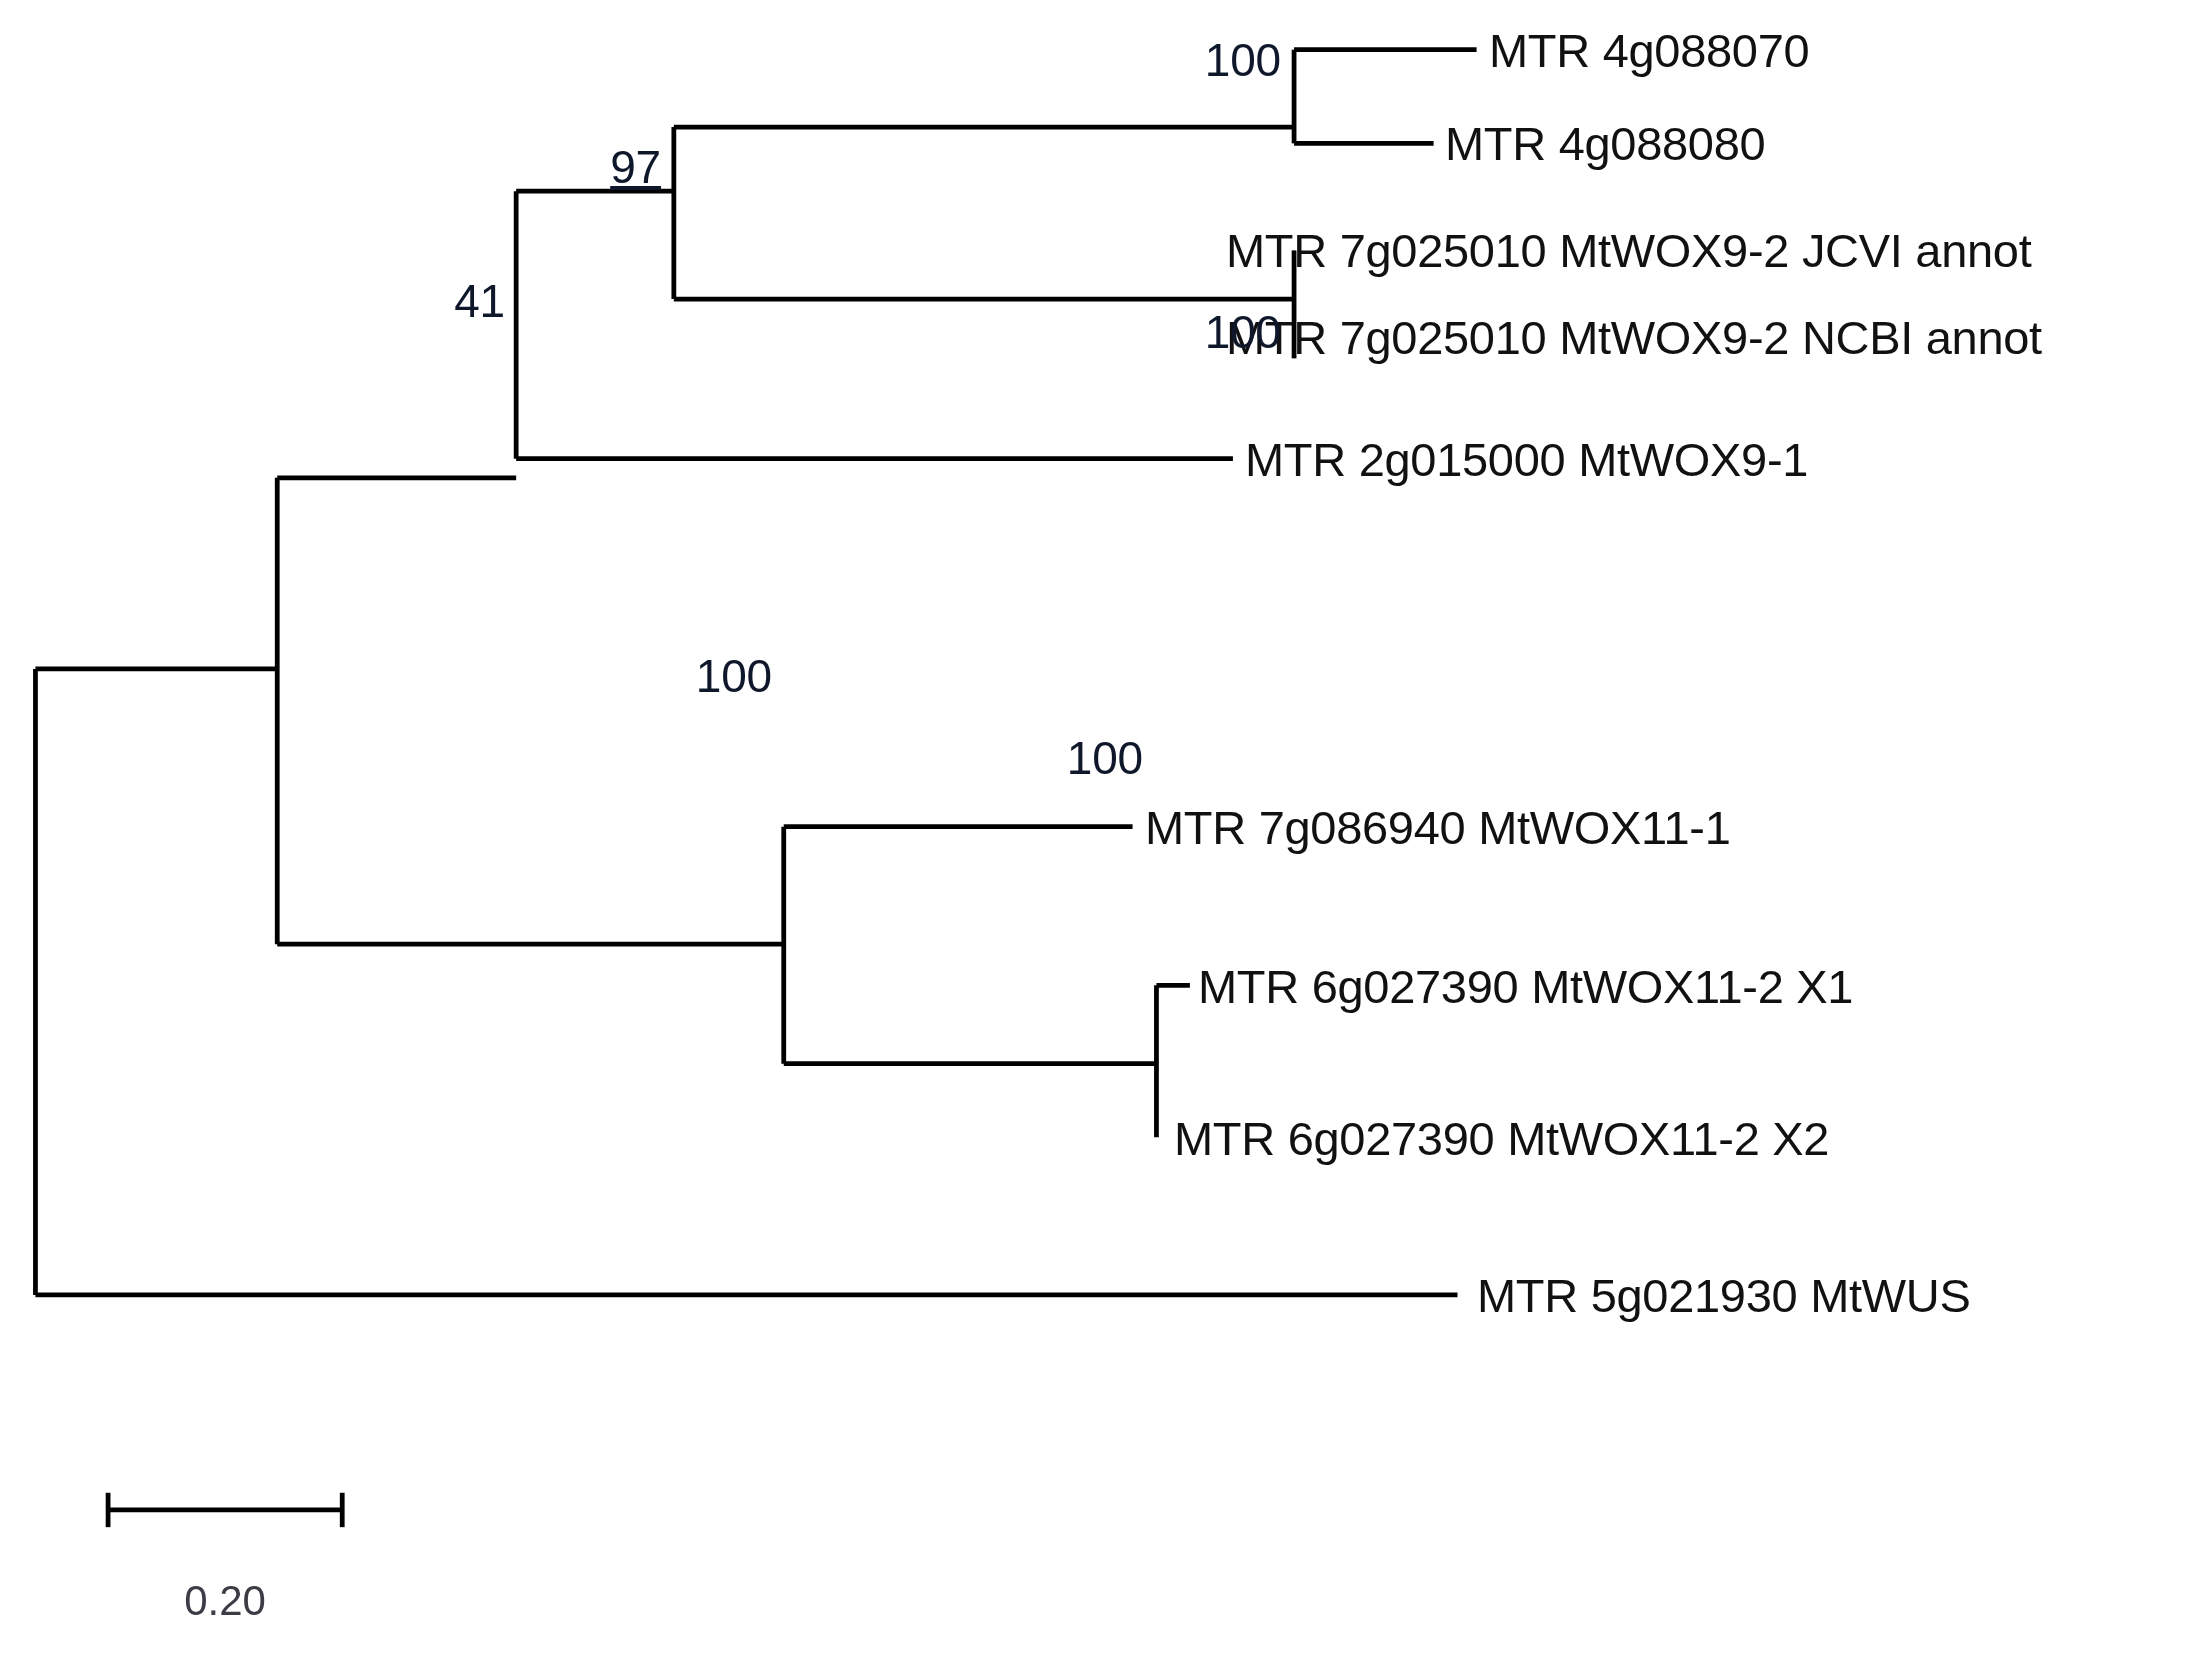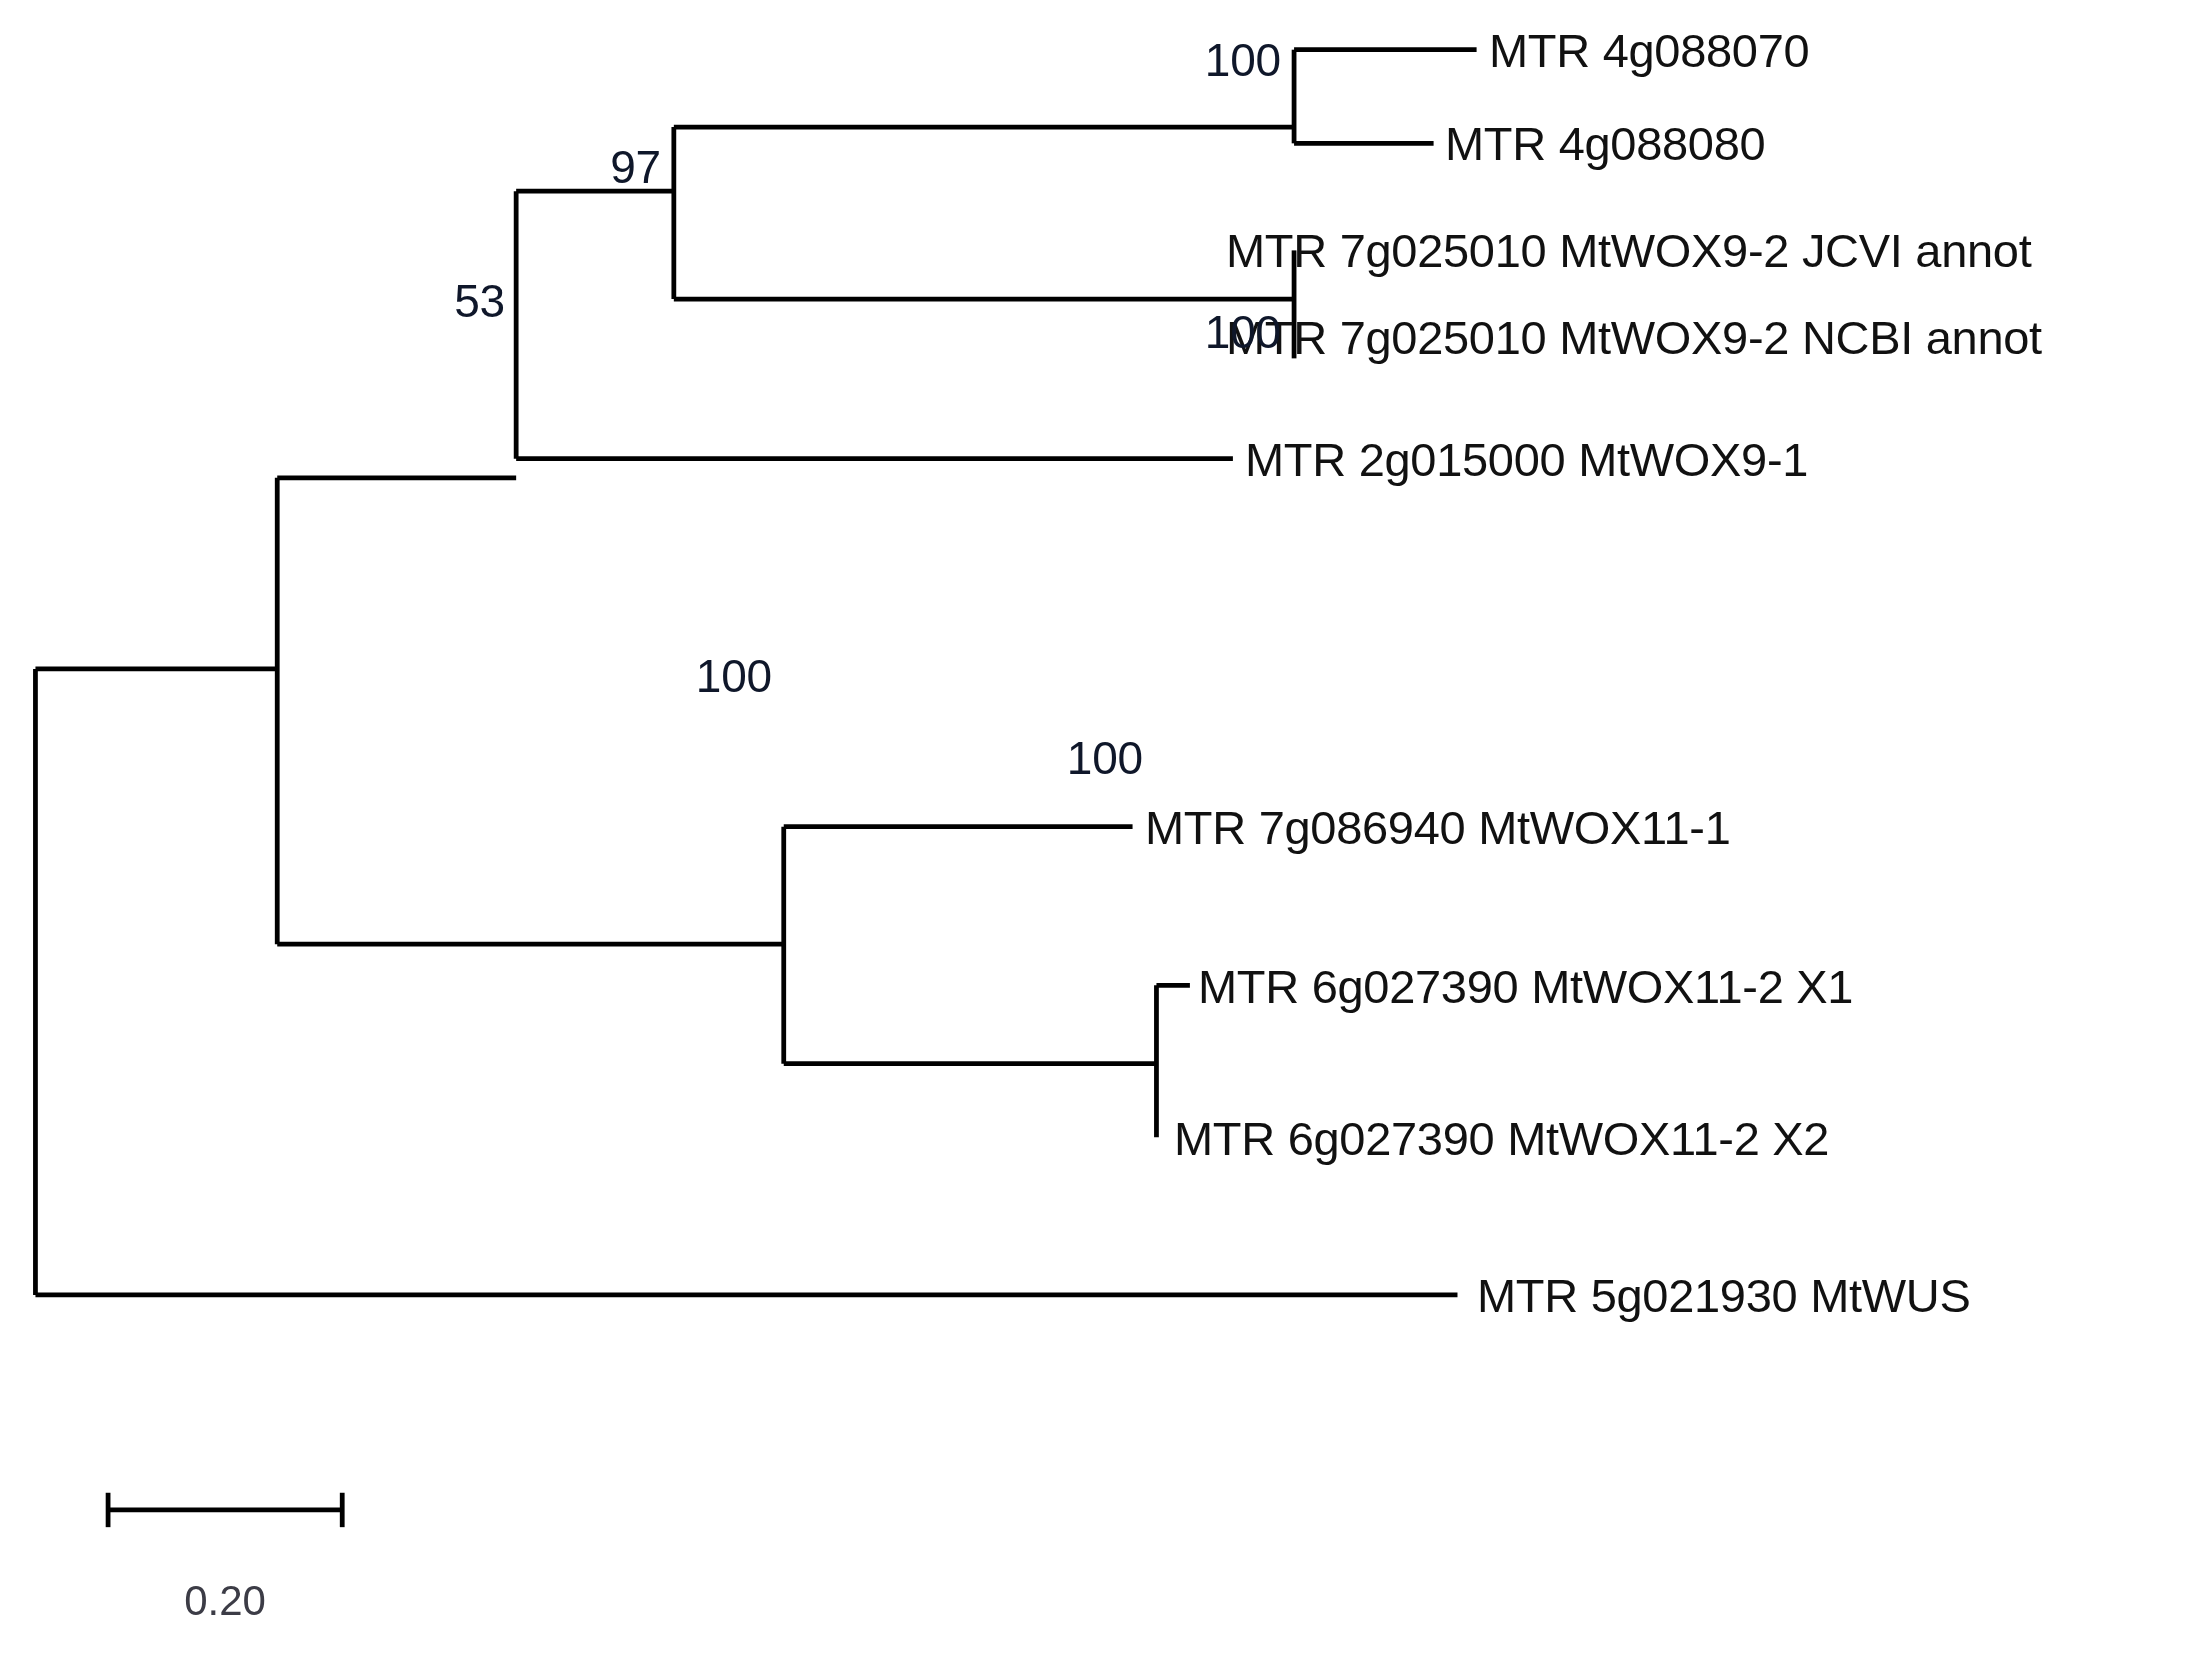--- a/index.html
+++ b/index.html
@@ -85,22 +85,22 @@
       <div class="taxon-label" style="left: 1226px; top: 250px;">MTR 7g025010 MtWOX9-2 JCVI annot</div>
       <div class="taxon-label" style="left: 1226px; top: 337px; text-align: center;">MTR 7g025010 MtWOX9-2 NCBI annot</div>
       <div class="taxon-label" style="left: 1245px; top: 459px;">MTR 2g015000 MtWOX9-1</div>
       <div class="taxon-label" style="left: 1145px; top: 827px;">MTR 7g086940 MtWOX11-1</div>
       <div class="taxon-label" style="left: 1198px; top: 986px;">MTR 6g027390 MtWOX11-2 X1</div>
       <div class="taxon-label" style="left: 1174px; top: 1138px;">MTR 6g027390 MtWOX11-2 X2</div>
       <div class="taxon-label" style="left: 1477px; top: 1295px; text-align: right;">MTR 5g021930 MtWUS</div>
     </div>
   <div id="support-layer">
       <div class="support-label" style="left: 1281px; top: 60px;">100</div>
-      <div class="support-label" style="left: 661px; top: 167px;">97</div>
-      <div class="support-label" style="left: 505px; top: 301px;">53</div>
+      <div class="support-label" style="left: 661px; top: 167px; text-decoration: underline;">97</div>
+      <div class="support-label" style="left: 505px; top: 301px;">41</div>
       <div class="support-label" style="left: 1281px; top: 332px;">100</div>
       <div class="support-label" style="left: 772px; top: 676px;">100</div>
       <div class="support-label" style="left: 1143px; top: 758px;">100</div>
     </div>
 
   <div class="scale-label" id="scale-label" style="left: 225px; top: 1568px; margin-top: 12px;">0.20</div>
 
 </div>
 
 

